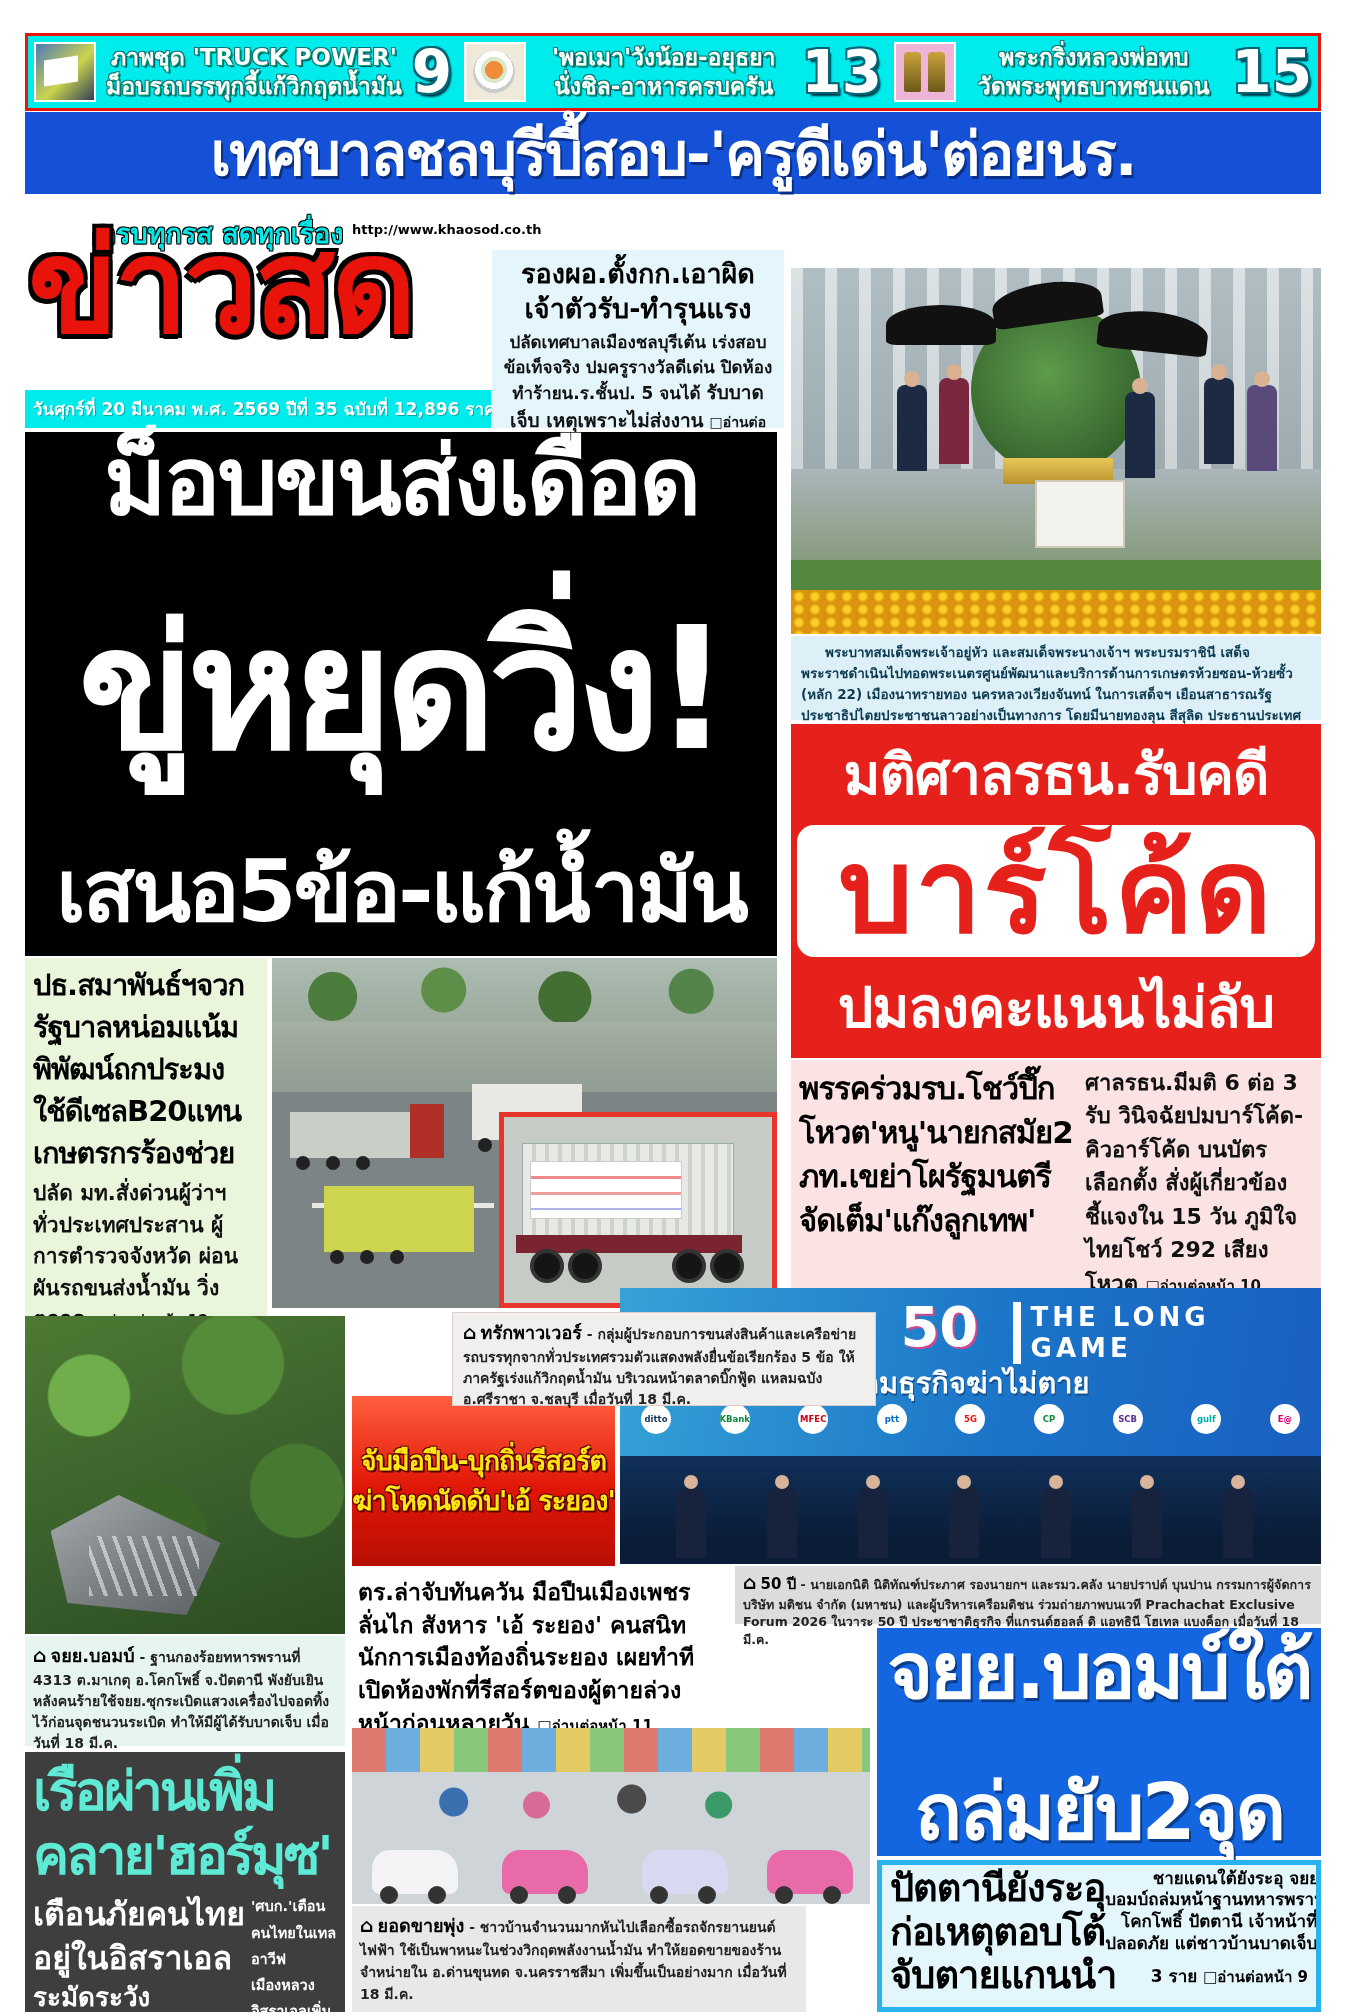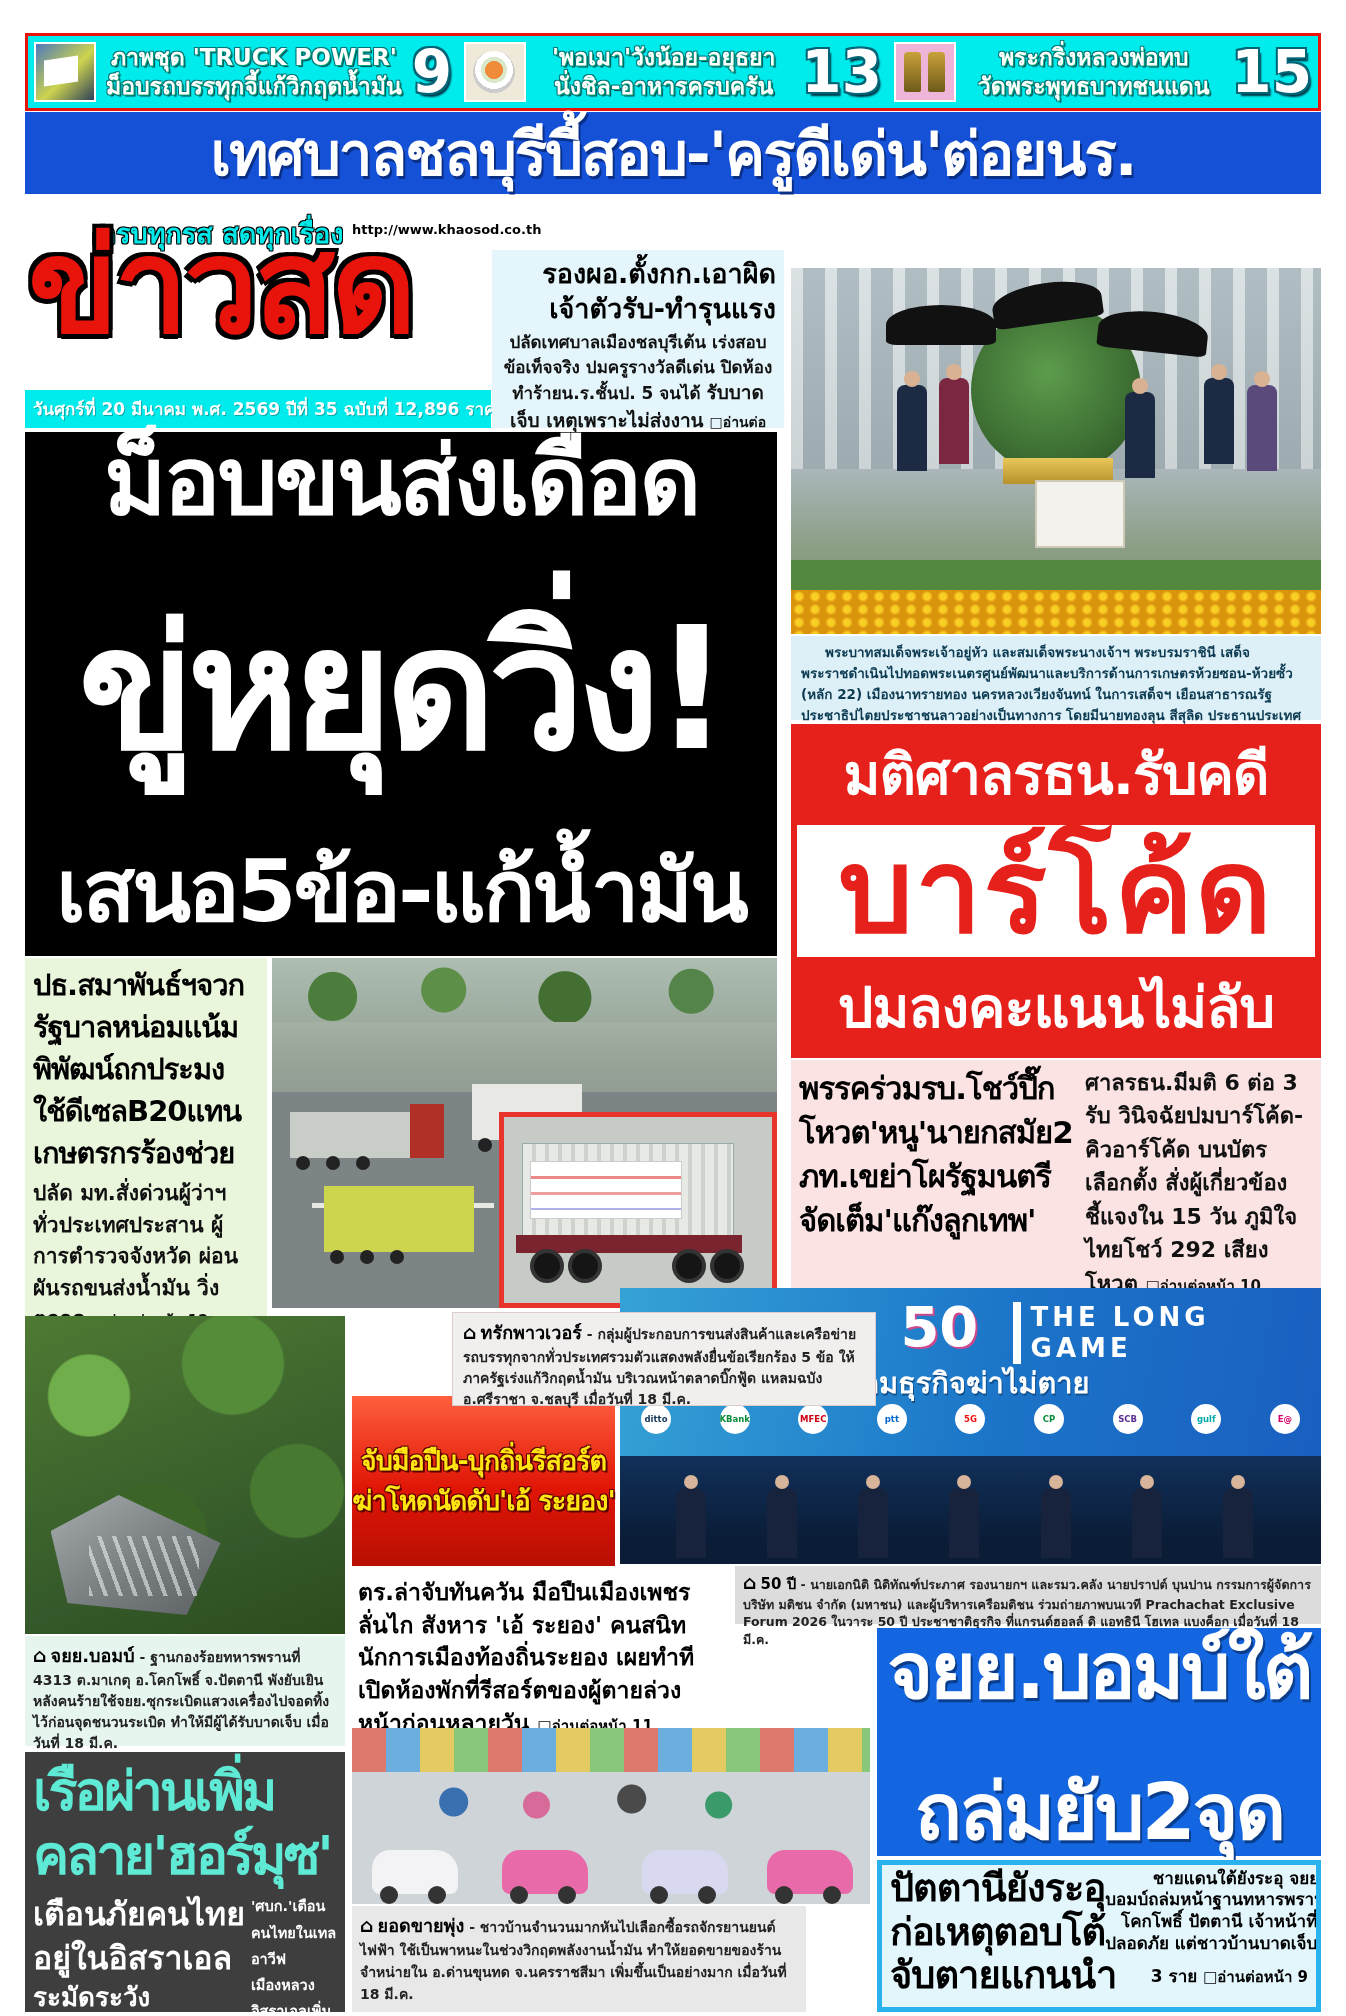--- a/index.html
+++ b/index.html
@@ -32,21 +32,21 @@
   
   .tagline{left:98px;top:212px;font-size:27px;font-weight:900;color:#00e8e8;white-space:nowrap;
       text-shadow:-1px -1px 0 #000,1px -1px 0 #000,-1px 1px 0 #000,1px 1px 0 #000;}
   .website{left:352px;top:222px;font-size:13px;font-weight:700;color:#000;}
   .logo{left:28px;top:214px;width:460px;font-size:132px;font-weight:900;color:#e8140c;line-height:1.1;letter-spacing:-4px;
       text-shadow:-4px -4px 0 #000,4px -4px 0 #000,-4px 4px 0 #000,4px 4px 0 #000,0 5px 0 #000;}
   .date-strip{left:25px;top:390px;width:466px;height:38px;background:#00ecec;color:#fff;font-size:17px;font-weight:800;
       line-height:38px;padding-left:8px;white-space:nowrap;box-sizing:border-box;text-shadow:1px 1px 0 #0aa;}
   
   .deputy{left:492px;top:250px;width:292px;height:178px;background:#e4f6fb;box-sizing:border-box;padding:6px 8px;}
-  .deputy .h{font-size:27px;font-weight:900;color:#000;text-align:right;line-height:1.3;white-space:nowrap;}
+  .deputy .h{font-size:27px;font-weight:900;color:#000;text-align:center;line-height:1.3;white-space:nowrap;}
   .deputy .b{font-size:17px;font-weight:700;color:#111;line-height:1.45;margin-top:4px;text-align:center;}
   .deputy .bb{font-size:19px;font-weight:900;}
   .deputy .rm{font-size:14px;font-weight:700;}
   
   .lead-block{left:25px;top:432px;width:752px;height:524px;background:#000;display:flex;flex-direction:column;
       justify-content:space-evenly;align-items:center;gap:36px;}
   .lead1{font-size:95px;font-weight:900;color:#fff;line-height:1.05;letter-spacing:-3px;white-space:nowrap;}
   .lead2{font-size:170px;font-weight:900;color:#fff;line-height:1.0;letter-spacing:-7px;white-space:nowrap;}
   .lead3{font-size:86px;font-weight:900;color:#fff;line-height:1.05;letter-spacing:-3px;white-space:nowrap;}
   .cyanbar{width:94%;height:12px;background:#00ecec;}
@@ -67,21 +67,21 @@
   .royal .carpet{position:absolute;left:10%;bottom:44px;width:34%;height:22px;background:#a31d1d;}
   
   .cap{box-sizing:border-box;color:#222;font-weight:600;}
   .cap .lead{font-weight:900;font-size:18px;color:#000;}
   .cap .home{font-weight:900;font-size:19px;color:#000;margin-right:4px;}
   .royal-cap{left:791px;top:636px;width:530px;height:84px;background:#ddf0f8;padding:6px 10px;font-size:13.5px;
       line-height:1.55;color:#0d3b52;text-indent:24px;}
   
   .court{left:791px;top:724px;width:530px;height:334px;background:#e6211c;display:flex;flex-direction:column;justify-content:space-evenly;}
   .court .w{font-size:56px;font-weight:900;color:#fff;text-align:center;line-height:1.1;letter-spacing:-1px;white-space:nowrap;}
-  .court .strip{background:#fff;margin:0 6px;text-align:center;}
+  .court .strip{background:#fff;margin:0 6px;text-align:center;border-radius:17px;}
   .court .strip span{font-size:118px;font-weight:900;color:#e6211c;line-height:1.12;letter-spacing:2px;}
   
   .coal{left:791px;top:1060px;width:530px;height:228px;background:#fbe3e3;display:flex;box-sizing:border-box;padding:6px 8px;}
   .coal .heads{width:278px;flex:0 0 auto;}
   .coal .heads div{font-size:31px;font-weight:900;color:#000;line-height:1.42;white-space:nowrap;letter-spacing:-1px;}
   .coal .body{flex:1;font-size:22px;font-weight:800;color:#111;line-height:1.52;padding-left:8px;}
   .coal .rm, .rm-sm{font-size:15px;font-weight:700;}
   
   .fede{left:25px;top:958px;width:242px;height:372px;background:#eaf6dc;box-sizing:border-box;padding:6px 8px;}
   .fede .h{font-size:29px;font-weight:900;color:#000;line-height:1.45;letter-spacing:-1px;white-space:nowrap;}

